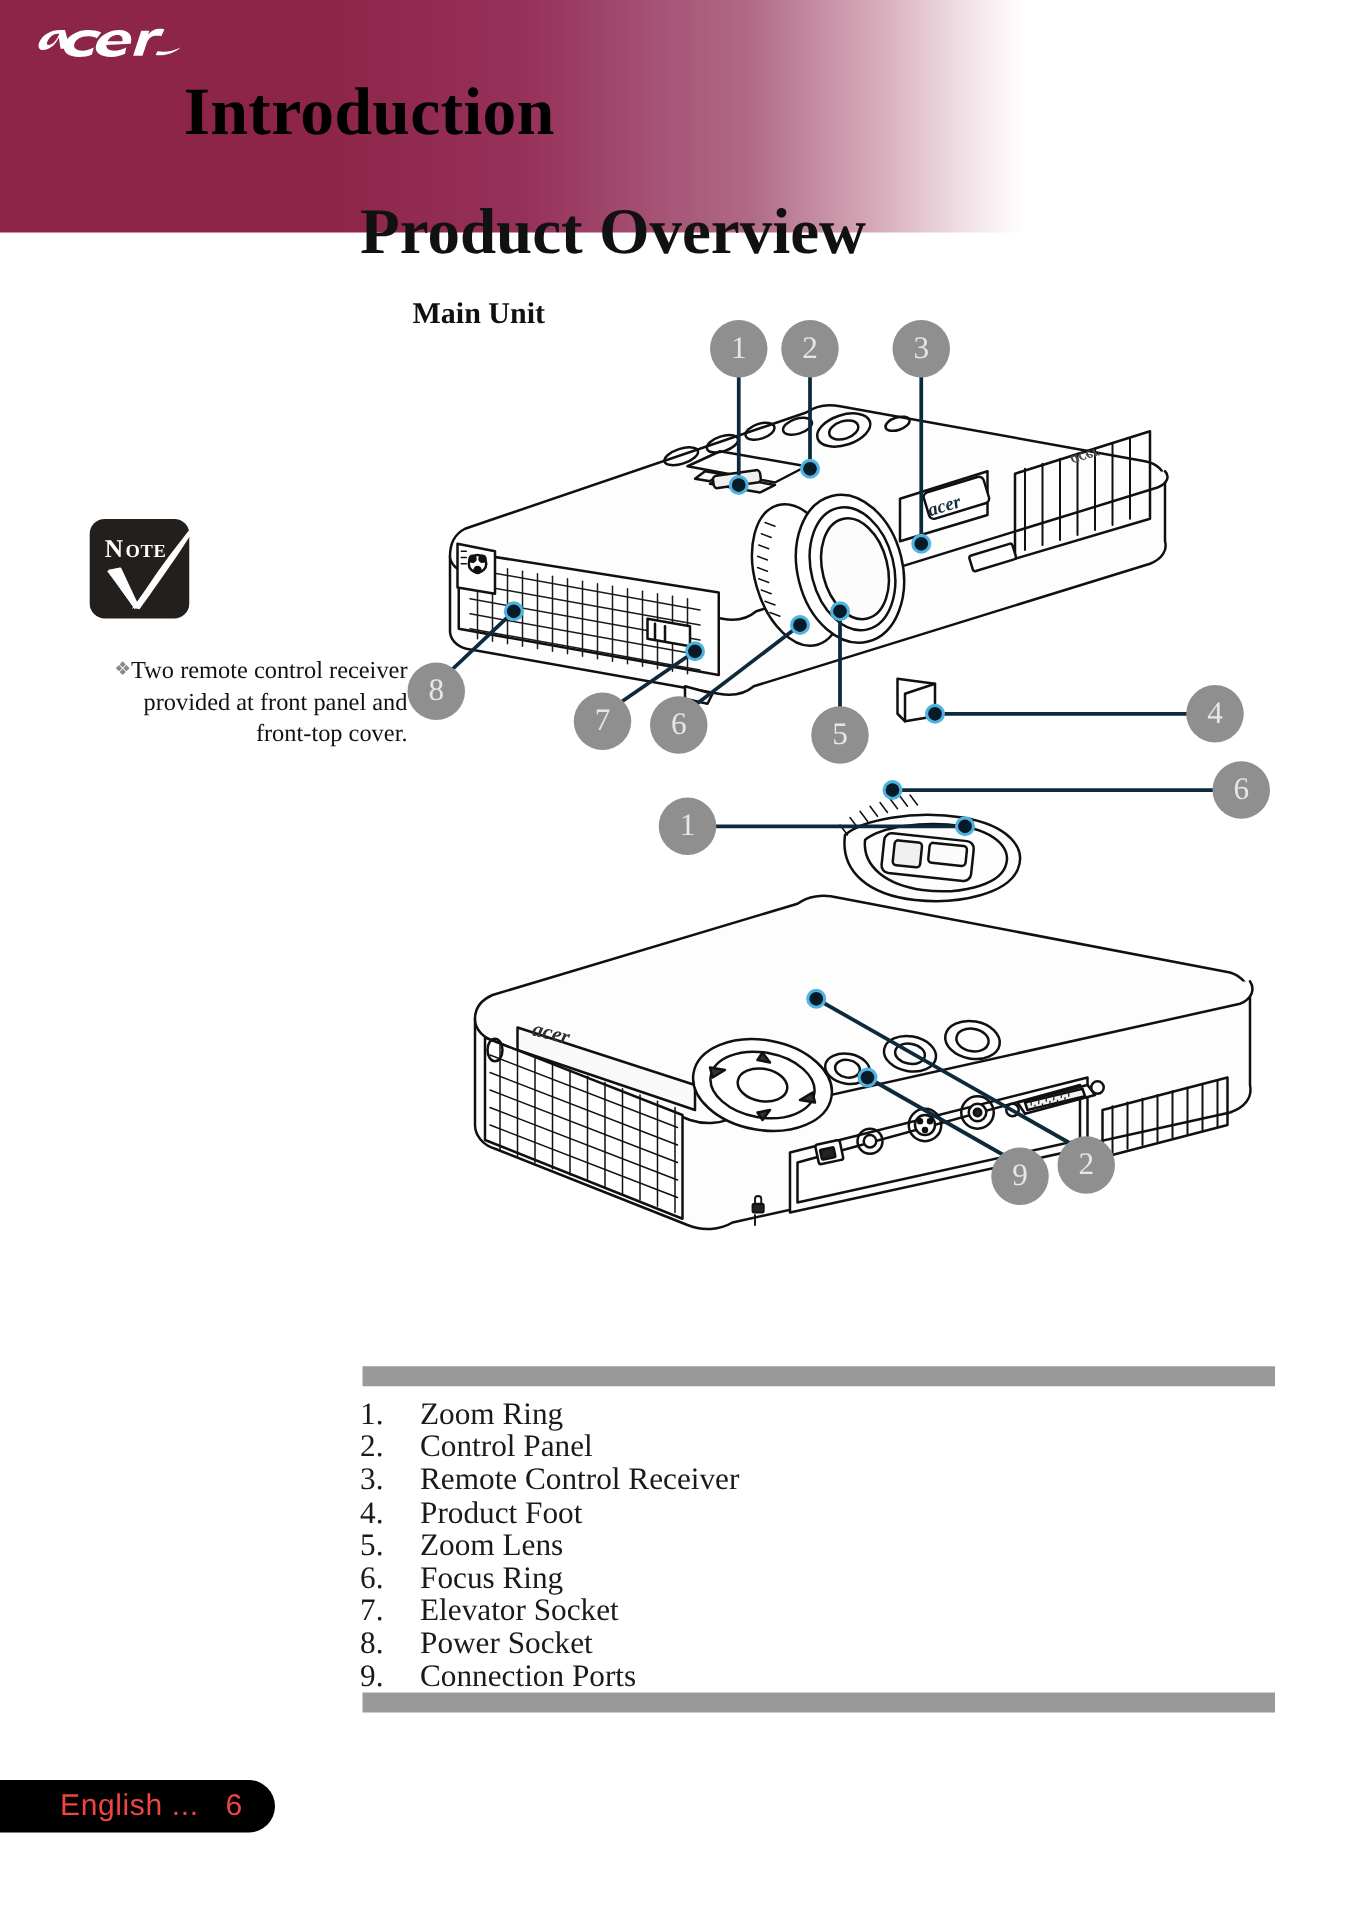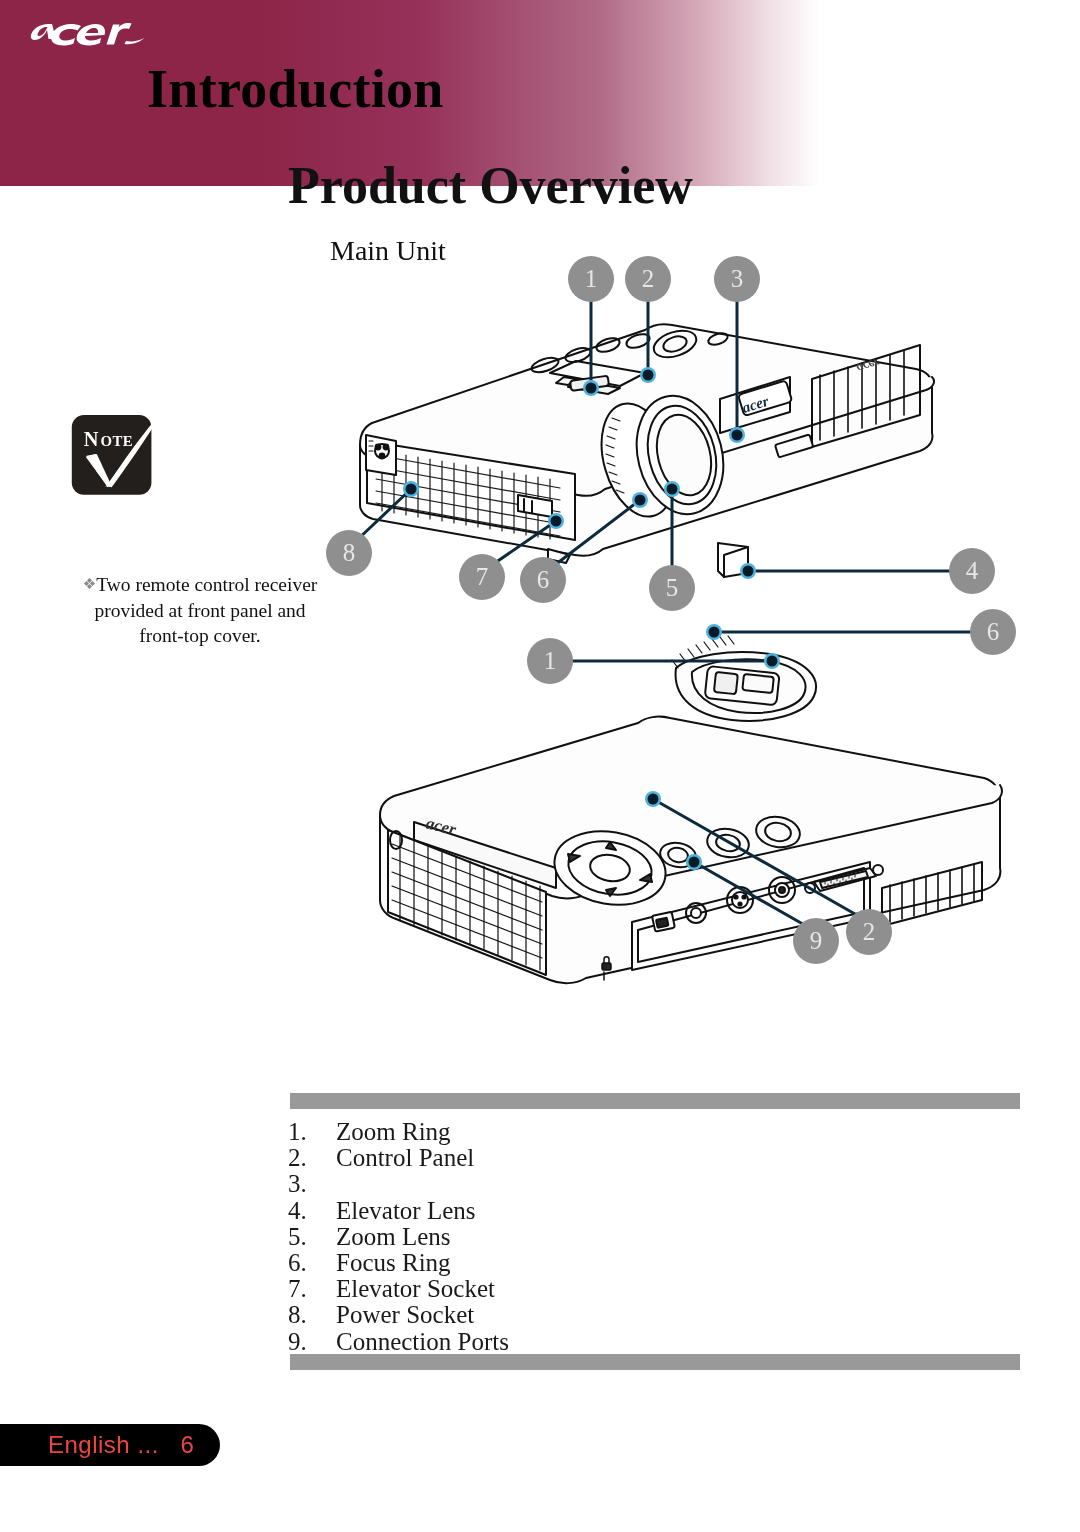--- a/index.html
+++ b/index.html
@@ -60,22 +60,22 @@
     font-weight: bold;
     font-size: 52px;
     line-height: 52px;
     color: #111;
   }
   #section-title {
     position: absolute;
     left: 330px;
     top: 232px;
     font-family: "Liberation Serif", serif;
-    font-weight: normal;
-    font-size: 28px;
+    font-weight: bold;
+    font-size: 24px;
     line-height: 38px;
     color: #111;
   }
 
   
   #note-icon {
     position: absolute;
     left: 68px;
     top: 404px;
     width: 102px;
@@ -83,22 +83,21 @@
   }
   #note-text {
     position: absolute;
     left: 74px;
     top: 524px;
     width: 252px;
     font-family: "Liberation Serif", serif;
     font-size: 19.5px;
     line-height: 25.5px;
     color: #111;
-    text-align: center;
-    margin-top: 48px;
+    text-align: right;
   }
   #note-text .bullet {
     color: #8a8a8a;
     font-size: 15px;
     vertical-align: 2px;
   }
 
   
   #illus-top {
     position: absolute;
@@ -513,24 +512,25 @@
   <li>
       <span class="num">1.</span>
       <span class="lbl">Zoom Ring</span>
     </li>
   <li>
       <span class="num">2.</span>
       <span class="lbl">Control Panel</span>
     </li>
   <li>
       <span class="num">3.</span>
+      <span class="lbl">Remote Control Receiver</span>
     </li>
   <li>
       <span class="num">4.</span>
-      <span class="lbl">Elevator Lens</span>
+      <span class="lbl">Product Foot</span>
     </li>
   <li>
       <span class="num">5.</span>
       <span class="lbl">Zoom Lens</span>
     </li>
   <li>
       <span class="num">6.</span>
       <span class="lbl">Focus Ring</span>
     </li>
   <li>

